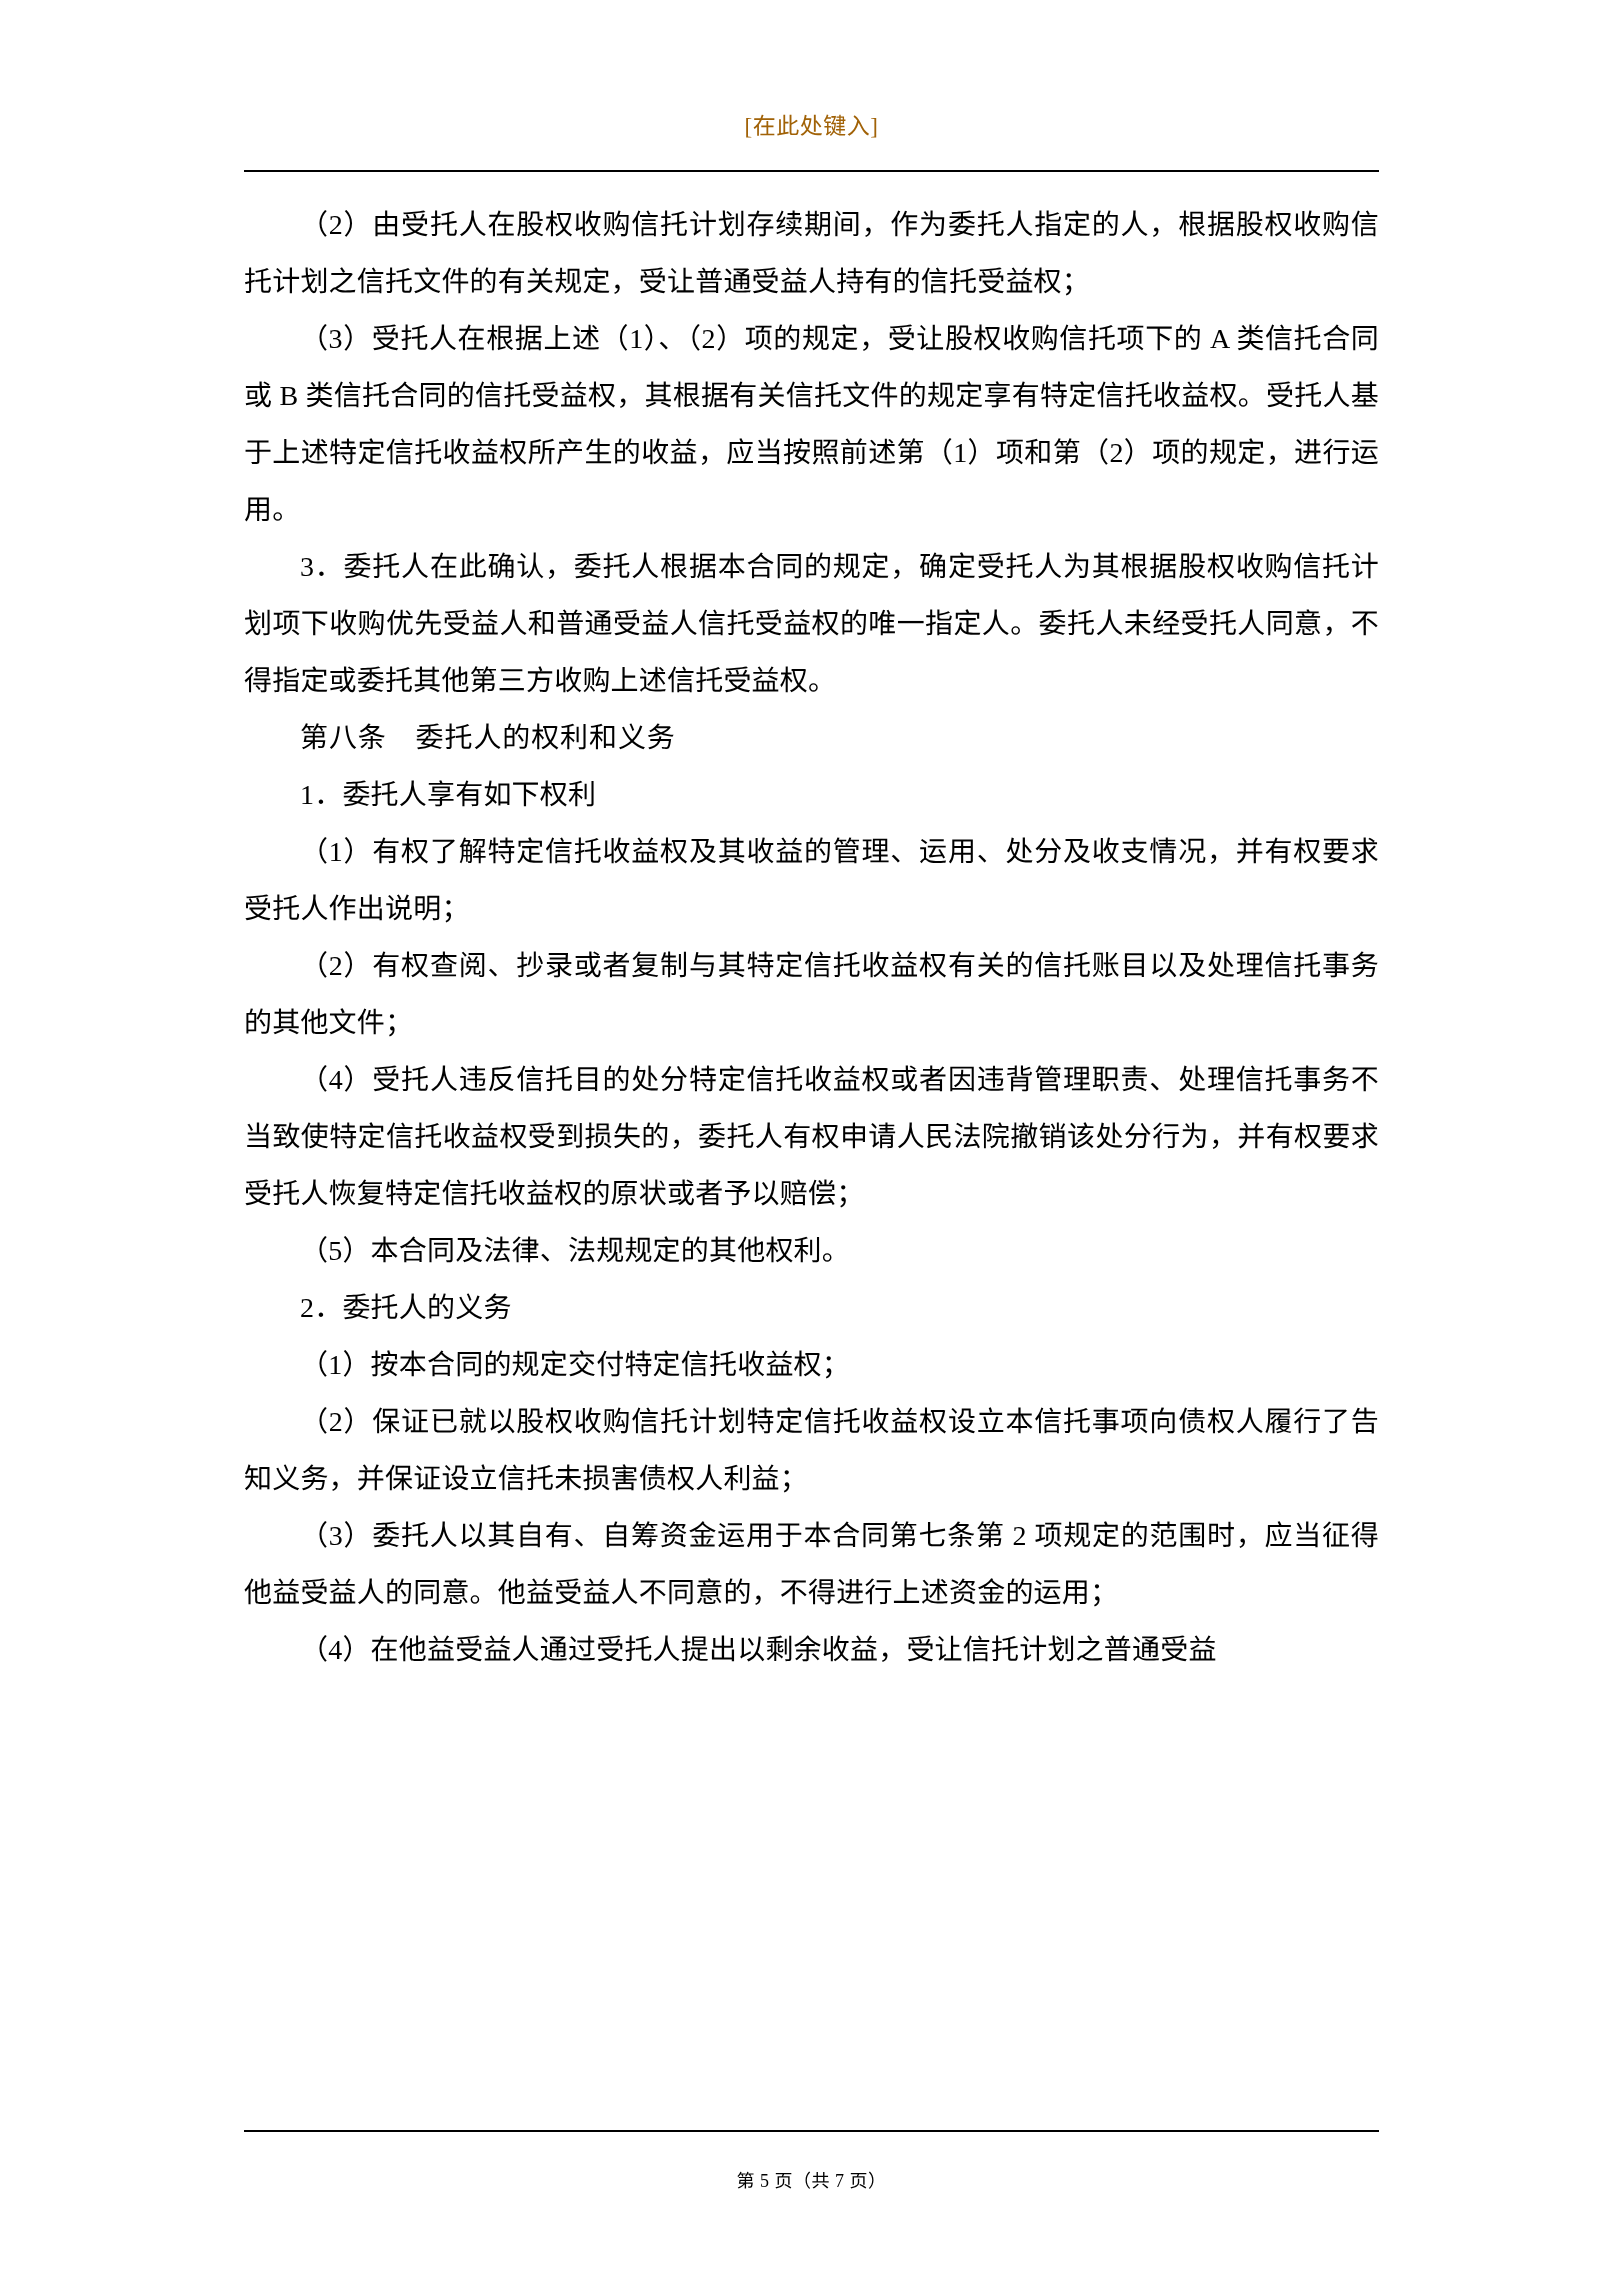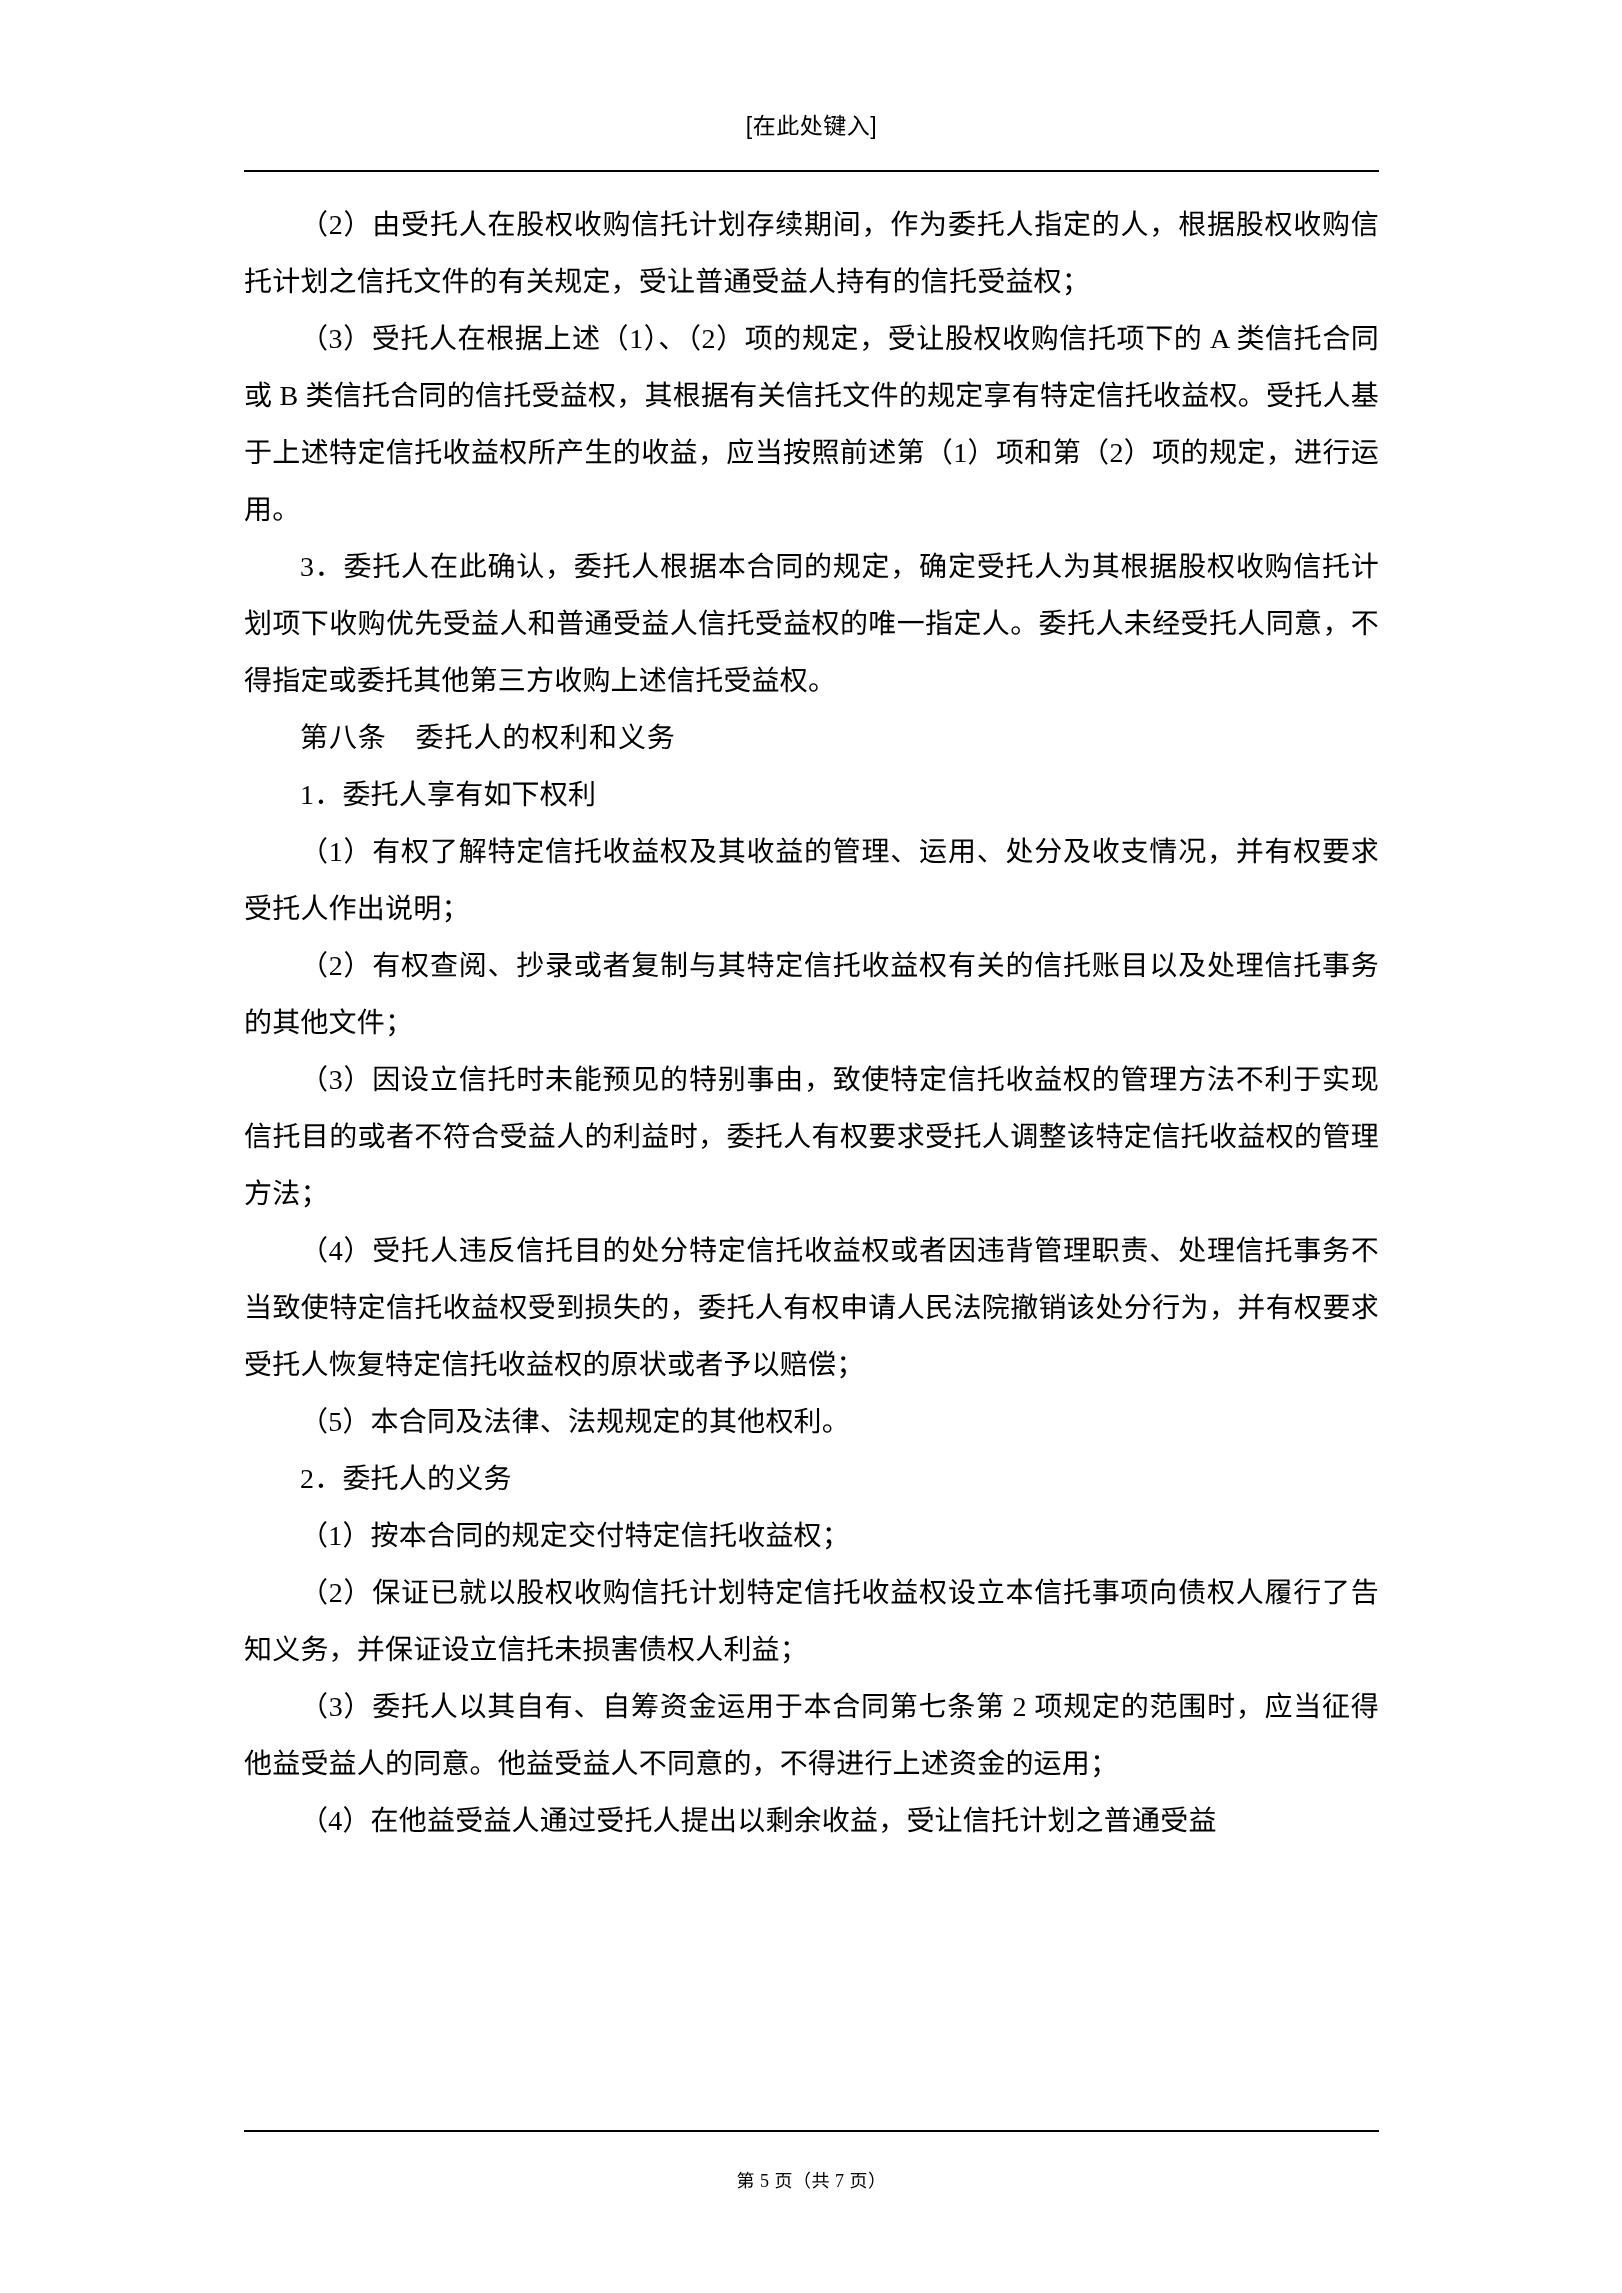--- a/index.html
+++ b/index.html
@@ -27,24 +27,24 @@
   }
   
   .header {
     position: absolute;
     top: 107px;
     left: 0;
     right: 0;
     text-align: center;
   }
   .header-text {
-    font-family: Liberation Sans, sans-serif;
+    font-family: Liberation Serif, serif;
     font-size: 23px;
     letter-spacing: 0.5px;
-    color: #000000;
+    color: #a16207;
   }
   .header-rule {
     position: absolute;
     top: 170px;
     left: 0;
     right: 0;
     border-top: 2.7px solid #000;
   }
   
   .body-area {
@@ -105,21 +105,20 @@
     <div class="header-rule"></div>
 
     <div class="body-area">
       <p class="para indent2">（2）由受托人在股权收购信托计划存续期间，作为委托人指定的人，根据股权收购信托计划之信托文件的有关规定，受让普通受益人持有的信托受益权；</p>
       <p class="para indent2 tight">（3）受托人在根据上述（1）、（2）项的规定，受让股权收购信托项下的 A 类信托合同或 B 类信托合同的信托受益权，其根据有关信托文件的规定享有特定信托收益权。受托人基于上述特定信托收益权所产生的收益，应当按照前述第（1）项和第（2）项的规定，进行运用。</p>
       <p class="para indent2">3．委托人在此确认，委托人根据本合同的规定，确定受托人为其根据股权收购信托计划项下收购优先受益人和普通受益人信托受益权的唯一指定人。委托人未经受托人同意，不得指定或委托其他第三方收购上述信托受益权。</p>
       <p class="para heading">第八条　委托人的权利和义务</p>
       <p class="para indent2">1．委托人享有如下权利</p>
       <p class="para indent2">（1）有权了解特定信托收益权及其收益的管理、运用、处分及收支情况，并有权要求受托人作出说明；</p>
       <p class="para indent2">（2）有权查阅、抄录或者复制与其特定信托收益权有关的信托账目以及处理信托事务的其他文件；</p>
-      <p class="para indent2">（3）因设立信托时未能预见的特别事由，致使特定信托收益权的管理方法不利于实现信托目的或者不符合受益人的利益时，委托人有权要求受托人调整该特定信托收益权的管理方法；</p>
       <p class="para indent2">（4）受托人违反信托目的处分特定信托收益权或者因违背管理职责、处理信托事务不当致使特定信托收益权受到损失的，委托人有权申请人民法院撤销该处分行为，并有权要求受托人恢复特定信托收益权的原状或者予以赔偿；</p>
       <p class="para indent2">（5）本合同及法律、法规规定的其他权利。</p>
       <p class="para indent2">2．委托人的义务</p>
       <p class="para indent2">（1）按本合同的规定交付特定信托收益权；</p>
       <p class="para indent2">（2）保证已就以股权收购信托计划特定信托收益权设立本信托事项向债权人履行了告知义务，并保证设立信托未损害债权人利益；</p>
       <p class="para indent2">（3）委托人以其自有、自筹资金运用于本合同第七条第 2 项规定的范围时，应当征得他益受益人的同意。他益受益人不同意的，不得进行上述资金的运用；</p>
       <p class="para indent2">（4）在他益受益人通过受托人提出以剩余收益，受让信托计划之普通受益</p>
     </div>
 
     <div class="footer-rule"></div>

